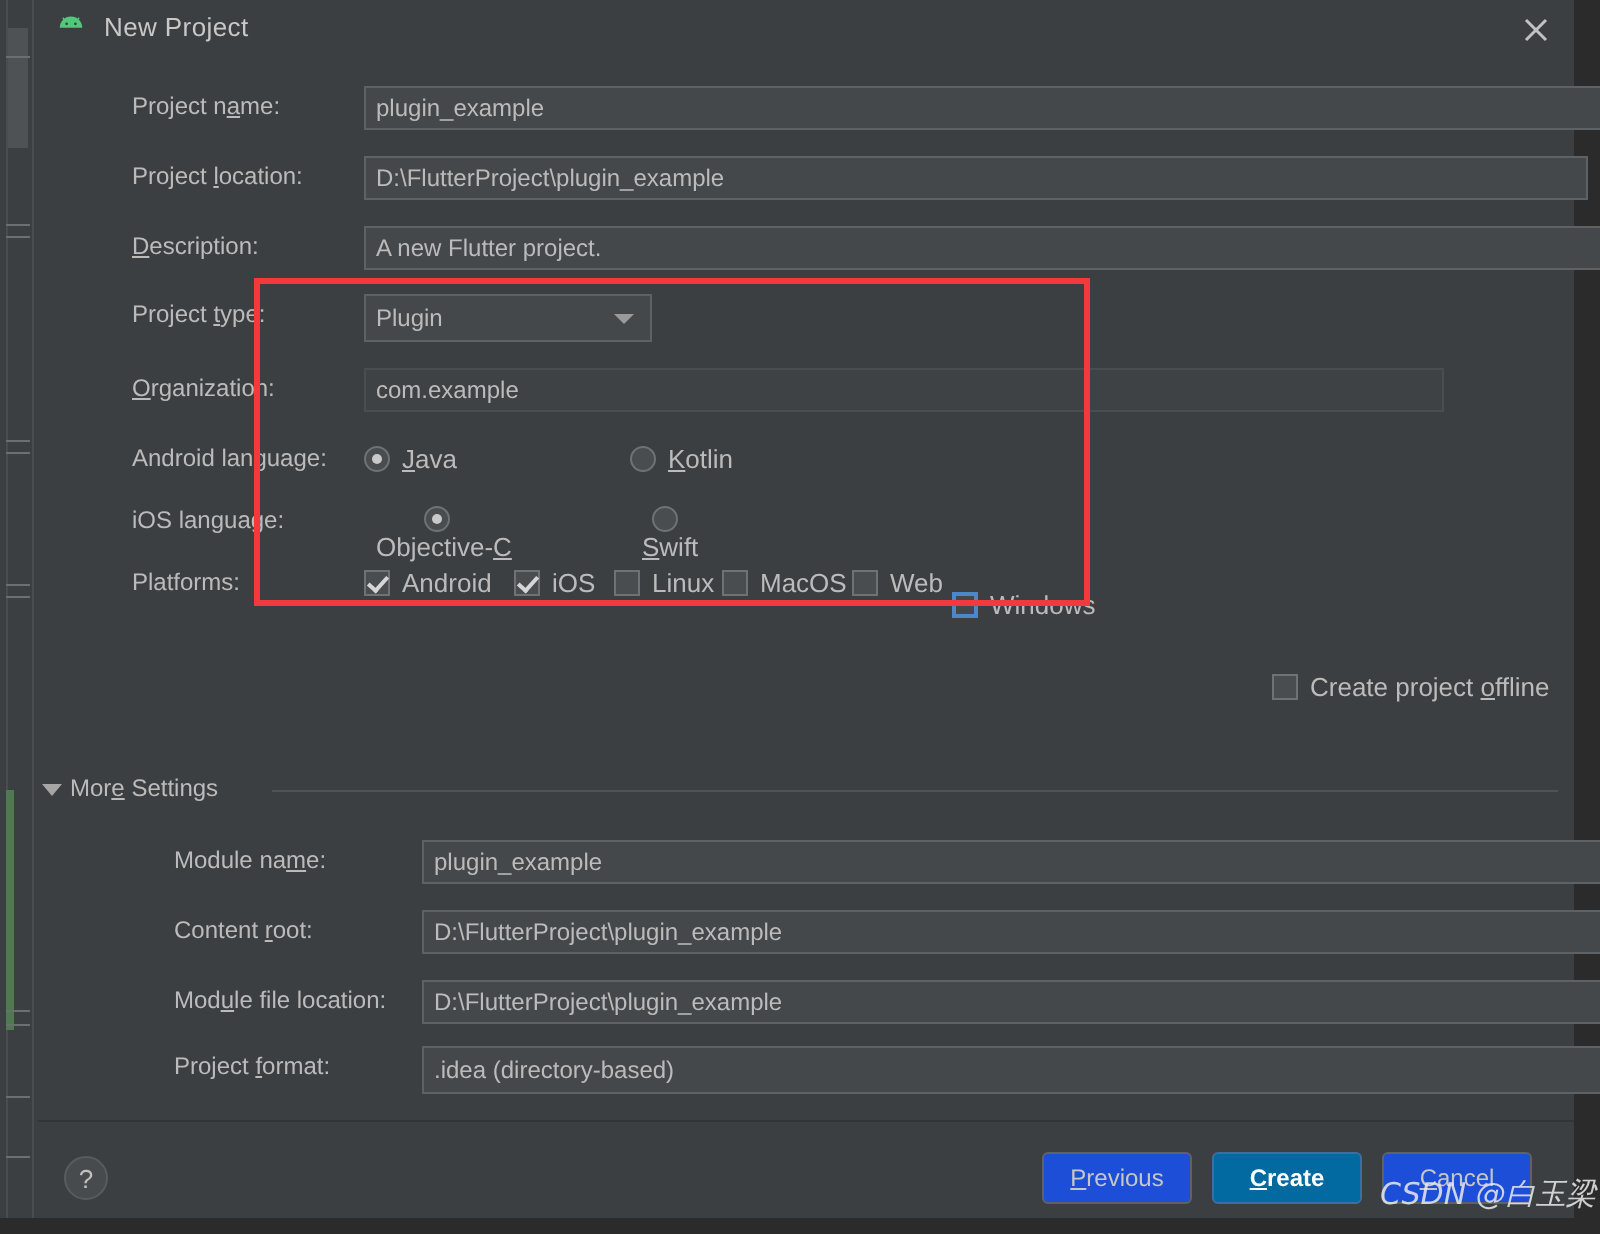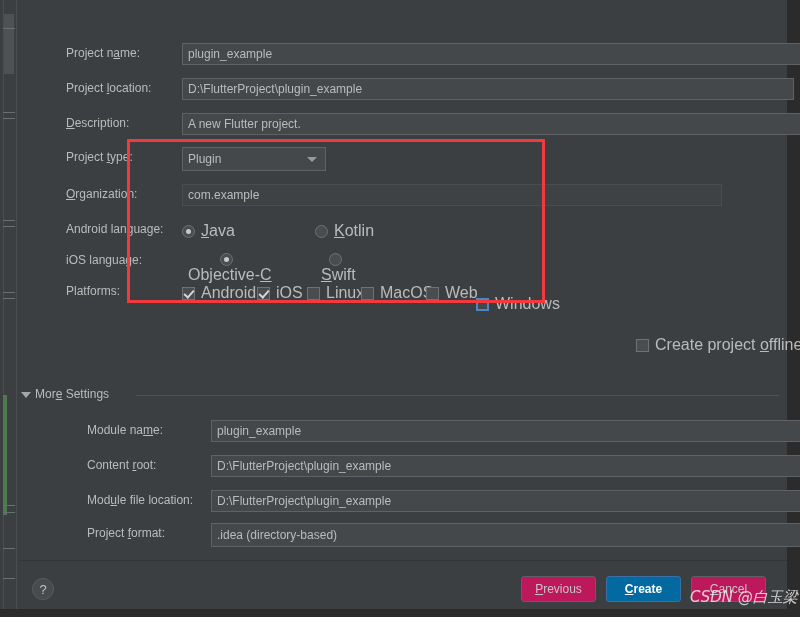--- a/index.html
+++ b/index.html
@@ -225,21 +225,21 @@
     border-width: 0 2px 2px 0;
     transform: rotate(42deg);
   }
   .checkbox.focused {
     border: 2px solid #4a88c7;
     background: #45484a;
   }
   .radio-wrap .lbl, .check-wrap .lbl {
     margin-left: 6px;
     color: #bbbbbb;
-    font-size: 16px;
+    font-size: 13px;
   }
 
   
   #red-highlight {
     position: absolute;
     left: 108px;
     top: 139px;
     width: 418px;
     height: 164px;
     border: 3px solid #f4393c;
@@ -310,21 +310,21 @@
     font-size: 13px;
     text-align: center;
     line-height: 21px;
     cursor: pointer;
     box-sizing: border-box;
   }
   .dlg-button {
     position: absolute;
     box-sizing: border-box;
     height: 26px;
-    background: #be185d;
+    background: #1d4ed8;
     border: 1px solid #5e6264;
     border-radius: 3px;
     color: #c6c6c6;
     font-size: 12px;
     text-align: center;
     line-height: 24px;
     cursor: pointer;
   }
   .dlg-button.primary {
     background: #0369a1;
@@ -365,20 +365,38 @@
   <div class="marker" style="top:505px;"></div>
   <div class="marker" style="top:512px;"></div>
   <div class="marker" style="top:548px;"></div>
   <div class="marker" style="top:578px;"></div>
 </div>
 <div id="ide-right-strip"></div>
 <div id="ide-bottom-strip"></div>
 
 <div id="dialog">
 
+  <div id="title-bar">
+    <span id="android-icon">
+      <svg width="15" height="13" viewBox="0 0 24 20">
+        <path d="M3 9 a9 9 0 0 1 18 0 z" fill="#52c97a"></path>
+        <rect x="3" y="9.5" width="18" height="0.8" fill="#3c3f41"></rect>
+        <circle cx="8.5" cy="5.8" r="1.1" fill="#3c3f41"></circle>
+        <circle cx="15.5" cy="5.8" r="1.1" fill="#3c3f41"></circle>
+        <path d="M5.5 1 L7.5 3.8" stroke="#52c97a" stroke-width="1.1" fill="none"></path>
+        <path d="M18.5 1 L16.5 3.8" stroke="#52c97a" stroke-width="1.1" fill="none"></path>
+      </svg>
+    </span>
+    <span id="dialog-title">New Project</span>
+    <span id="close-button">
+      <svg width="22" height="22" viewBox="0 0 22 22">
+        <path d="M6 6 L16 16 M16 6 L6 16" stroke="#c2c2c2" stroke-width="1.5"></path>
+      </svg>
+    </span>
+  </div>
 
   <div class="row" style="left:19px; top:43px; width:740px;">
     <span class="fld-label"><span>Project n</span><span class="u">a</span><span>me:</span></span>
     <div class="textfield" style="left:116px; width:644px;">plugin_example</div>
   </div>
 
   <div class="row" style="left:19px; top:78px; width:740px;">
     <span class="fld-label"><span>Project </span><span class="u">l</span><span>ocation:</span></span>
     <div class="textfield" style="left:116px; width:612px;">D:\FlutterProject\plugin_example</div>
     <div class="browse-btn" style="left:736px;">...</div>

